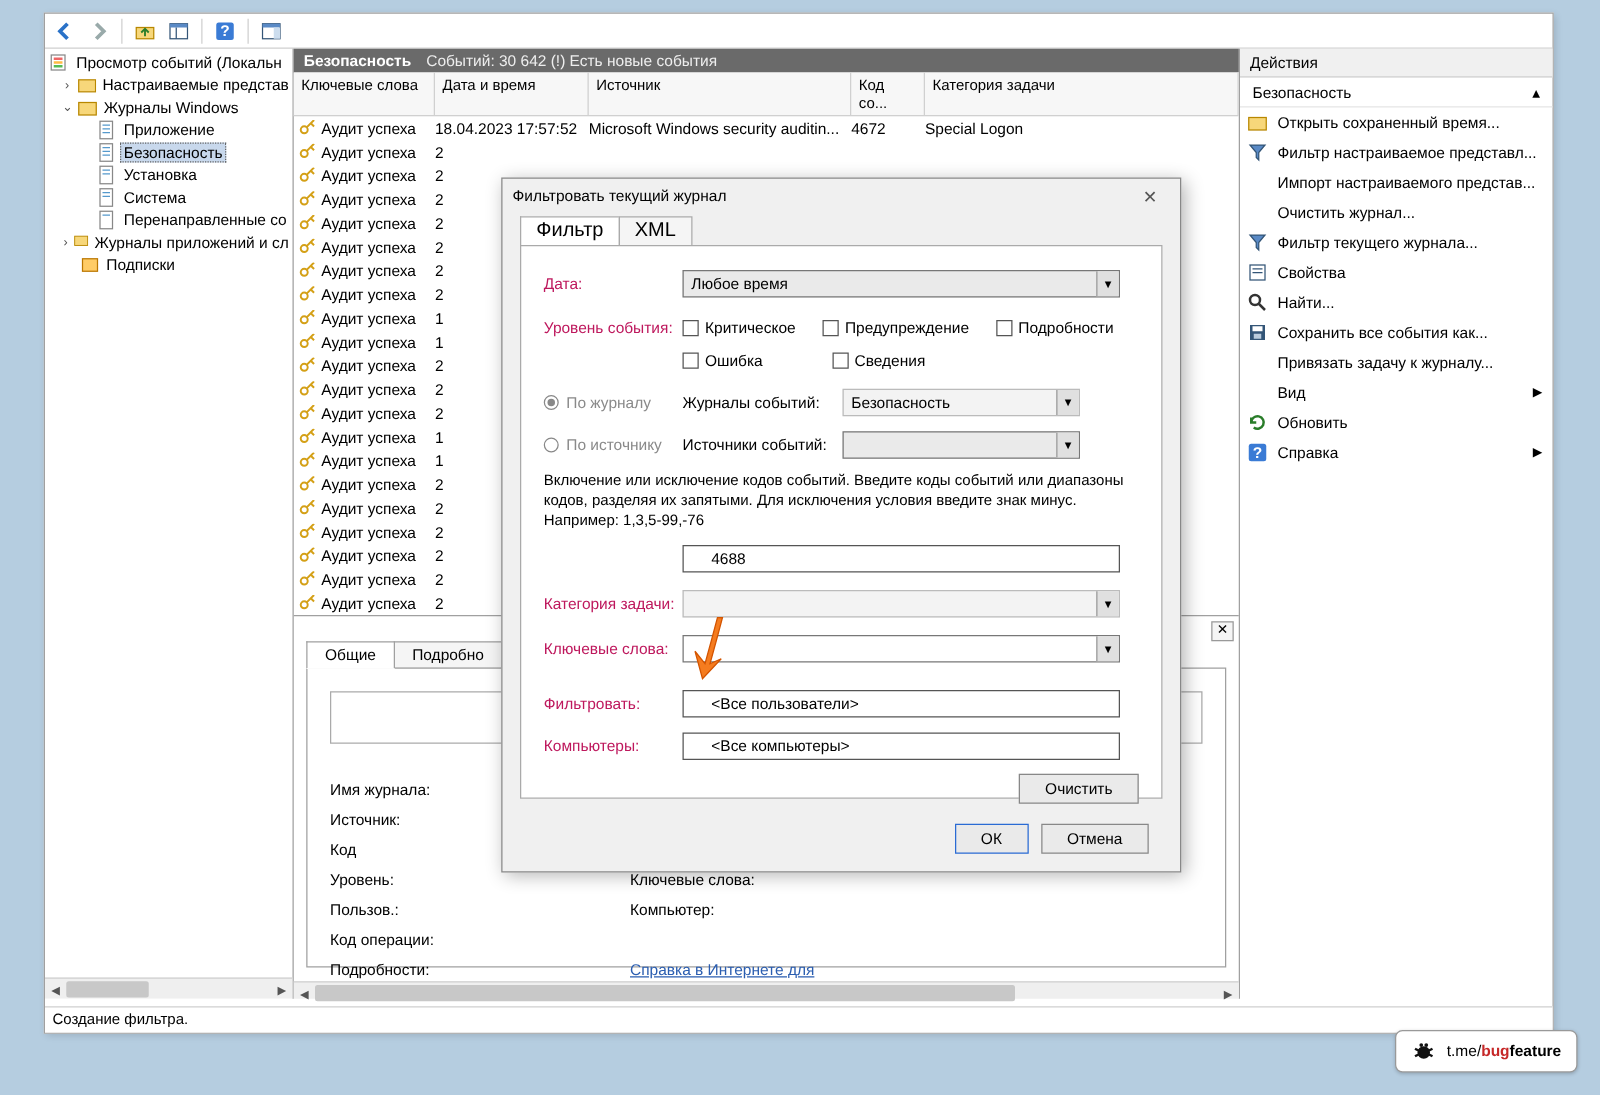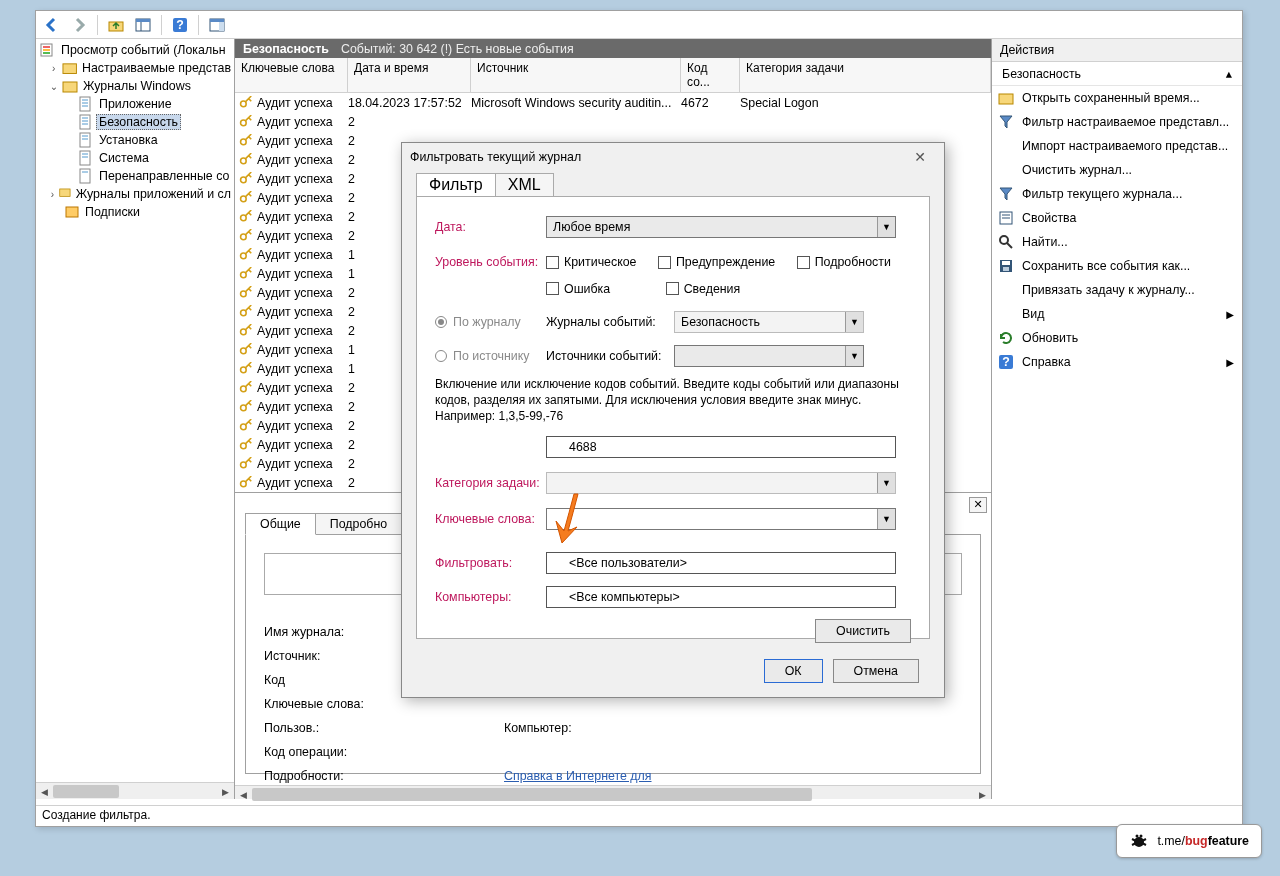--- a/index.html
+++ b/index.html
@@ -531,20 +531,21 @@
                 <span class="plabel">Имя журнала:</span>
               </div>
             <div class="prow">
                 <span class="plabel">Источник:</span>
               </div>
             <div class="prow">
                 <span class="plabel">Код</span>
                 <span class="plabel2">Категория задачи:</span>
               </div>
             <div class="prow">
+                <span class="plabel">Уровень:</span>
                 <span class="plabel2">Ключевые слова:</span>
               </div>
             <div class="prow">
                 <span class="plabel">Пользов.:</span>
                 <span class="plabel2">Компьютер:</span>
               </div>
             <div class="prow">
                 <span class="plabel">Код операции:</span>
               </div>
             <div class="prow">

